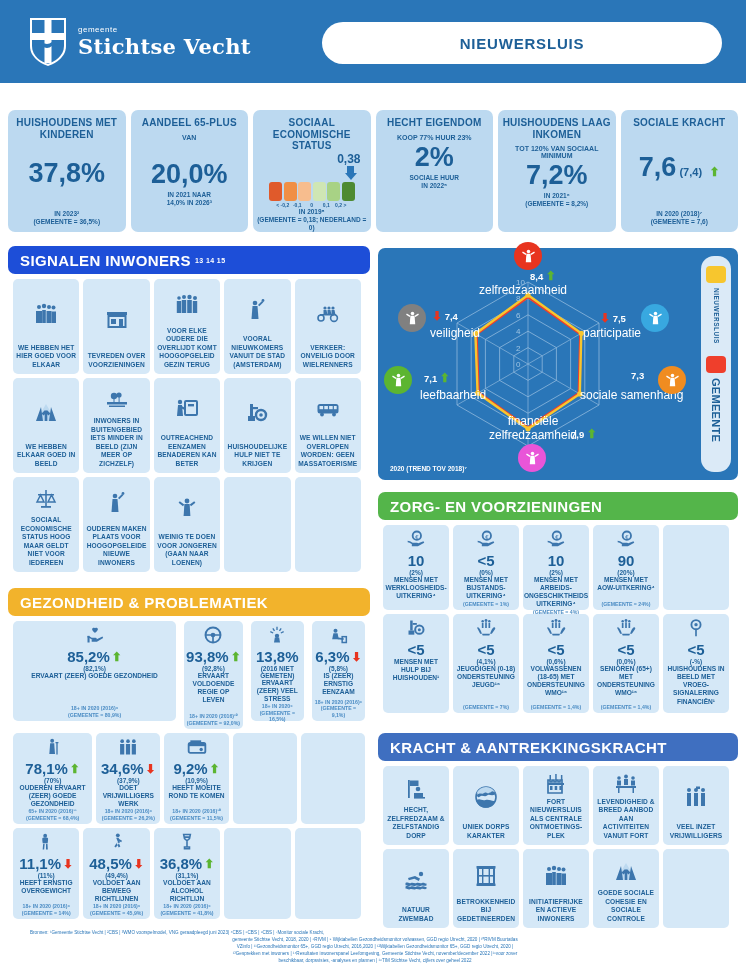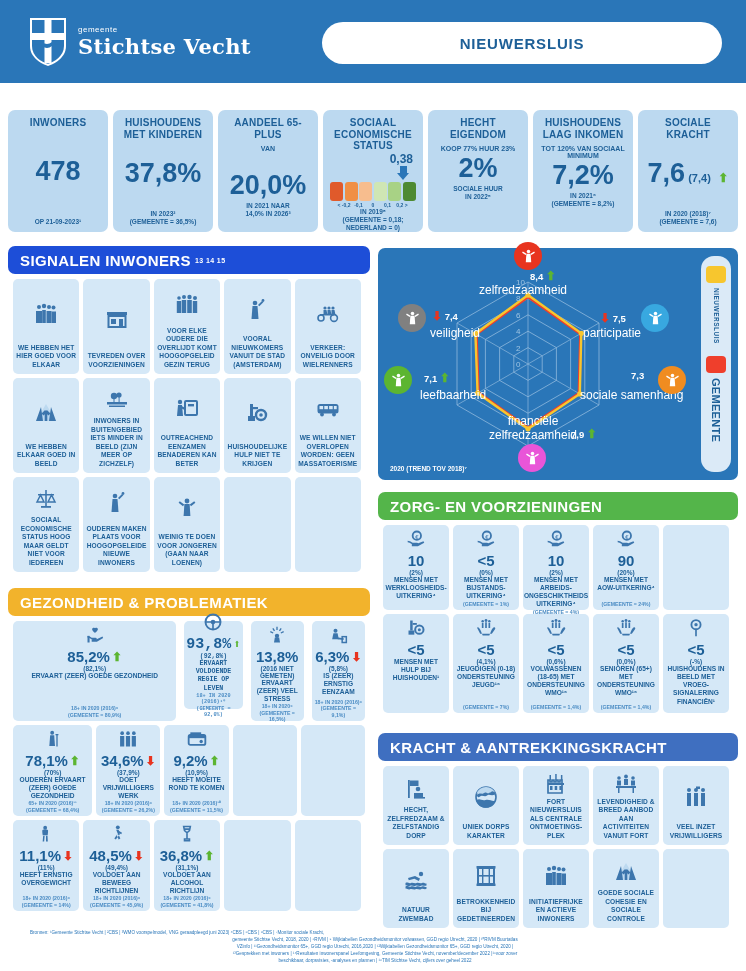--- a/index.html
+++ b/index.html
@@ -112,28 +112,20 @@
         <div class="logo-big">Stichtse Vecht</div>
       </div>
     </div>
     <div class="title-pill">
       <span>NIEUWERSLUIS</span>
     </div>
   </div>
 
   <div class="kpi-row" id="kpi-row">
       <div class="kpi">
-        <div class="kpi-title">INWONERS</div>
-        <div class="spacer"></div>
-        <div class="kpi-big" style="margin-top:0">478</div>
-        <div class="spacer"></div>
-        <div class="kpi-sub" style="margin-top:3px">OP 21-09-2023¹</div>
-        <div class="kpi-sub"></div>
-      </div>
-      <div class="kpi">
         <div class="kpi-title">HUISHOUDENS MET KINDEREN</div>
         <div class="spacer"></div>
         <div class="kpi-big" style="margin-top:0">37,8%</div>
         <div class="spacer"></div>
         <div class="kpi-sub" style="margin-top:3px">IN 2023²</div>
         <div class="kpi-sub">(GEMEENTE = 36,5%)</div>
       </div>
       <div class="kpi">
         <div class="kpi-title">AANDEEL 65-PLUS</div>
         <div class="kpi-mid" style="margin-top:5px">VAN</div>
@@ -371,21 +363,21 @@
               <path d="M3 13h2.5v8H3z"></path>
               <path d="M8 17h6l7-3.2.8 1.8-7.5 4.4H8z"></path>
             </svg></div>
           <div class="stat-num">85,2% <span class="up">⬆</span></div>
           <div class="stat-paren">(82,1%)</div>
           <div class="stat-lbl">ERVAART (ZEER) GOEDE GEZONDHEID</div>
           <div style="flex:1"></div>
           <div class="stat-foot">18+ IN 2020 (2016)⁹</div>
           <div class="stat-foot">(GEMEENTE = 80,9%)</div>
         </div>
-        <div class="stat" style="width: 66.4px; height: 88px; justify-content: center; font-family: Liberation Mono, monospace;">
+        <div class="stat" style="width: 66.4px; height: 108px; justify-content: center;">
           <div><svg width="20" height="20" viewBox="0 0 24 24" fill="#3d76ad">
               <circle cx="12" cy="12" r="9" fill="none" stroke="#3d76ad" stroke-width="2.3"></circle>
               <circle cx="12" cy="12" r="2.8"></circle>
               <path d="M3.4 11h17v2h-17zM11 14h2v7h-2z"></path>
             </svg></div>
           <div class="stat-num">93,8% <span class="up">⬆</span></div>
           <div class="stat-paren">(92,8%)</div>
           <div class="stat-lbl">ERVAART VOLDOENDE REGIE OP LEVEN</div>
           <div style="flex:1"></div>
           <div class="stat-foot">18+ IN 2020 (2016)¹⁰</div>

